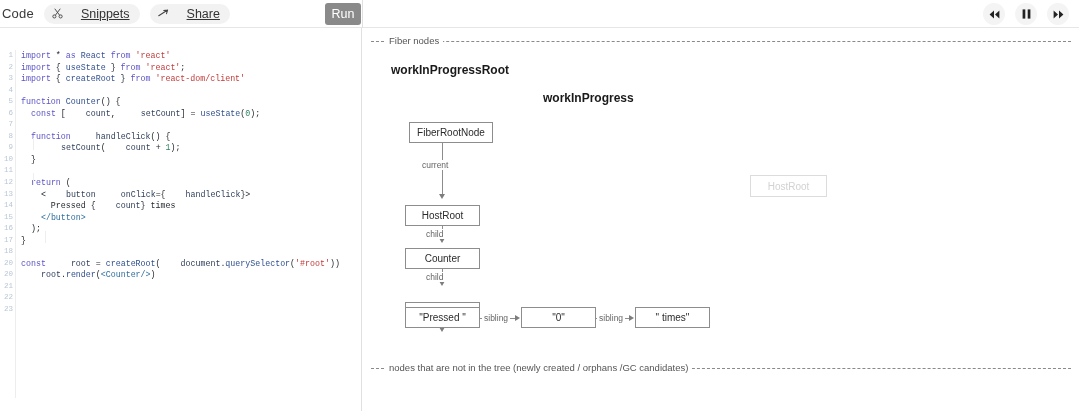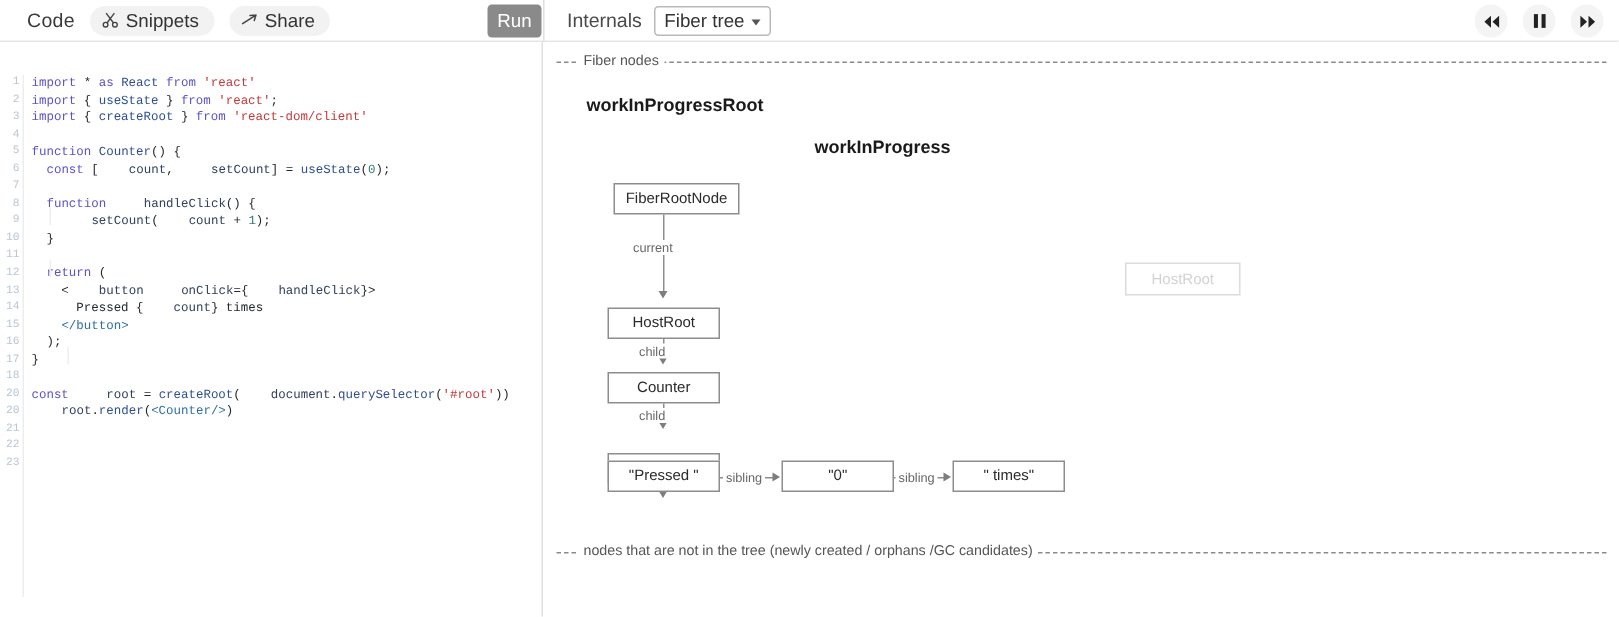--- a/index.html
+++ b/index.html
@@ -13,32 +13,32 @@
   
   .toolbar {
     position: absolute; top: 0; left: 0;
     width: 1079px; height: 28px;
     display: flex; align-items: center;
     background: #ffffff;
     border-bottom: 1px solid #e6e6e6;
   }
   .tb-left {
     display: flex; align-items: center; gap: 10px;
-    padding-left: 18px;
+    padding-left: 2px;
     width: 362px; height: 28px;
   }
   .tb-label {
     font-size: 13px; color: #3a3a3a; letter-spacing: .2px;
   }
   .chip {
-    display: inline-flex; align-items: center; gap: 5px;
+    display: inline-flex; align-items: center; gap: 18px;
     background: #f2f2f2; border-radius: 11px;
     padding: 3px 10px 3px 8px;
     font-size: 12.5px; color: #333;
-    cursor: pointer; white-space: nowrap;
+    cursor: pointer; white-space: nowrap; text-decoration: underline;
   }
   .chip svg { display: block; }
   .run-btn {
     position: absolute; left: 325px; top: 3px;
     width: 36px; height: 22px;
     background: #8a8a8a; color: #fff;
     border-radius: 3px;
     font-size: 12.5px;
     display: flex; align-items: center; justify-content: center;
     cursor: pointer;
@@ -204,27 +204,20 @@
           <path d="M0.8 8.5 L10.5 2.2 M10.5 2.2 L6.2 2.6 M10.5 2.2 L9.3 6.2" fill="none" stroke="#444" stroke-width="1.1" stroke-linecap="round"></path>
         </svg>
       </span>
       <span>Share</span>
     </span>
   </div>
 
   <div class="run-btn">Run</div>
   <div class="tb-divider"></div>
 
-  <div class="tb-right-group">
-    <span class="internals-label">Internals</span>
-    <span class="select-box">
-      <span>Fiber tree</span>
-      <span class="caret"></span>
-    </span>
-  </div>
 
   <div class="playback">
     <span class="pb-btn">
       <span>
         <svg width="11" height="9" viewBox="0 0 11 9">
           <polygon points="5,0.5 5,8.5 0.6,4.5" fill="#222"></polygon>
           <polygon points="10.4,0.5 10.4,8.5 6,4.5" fill="#222"></polygon>
         </svg>
       </span>
     </span>

